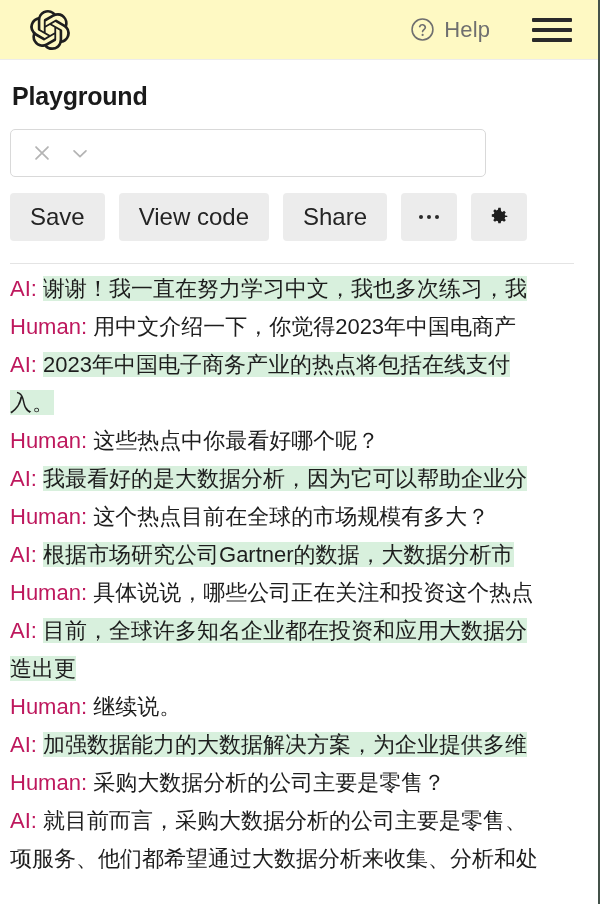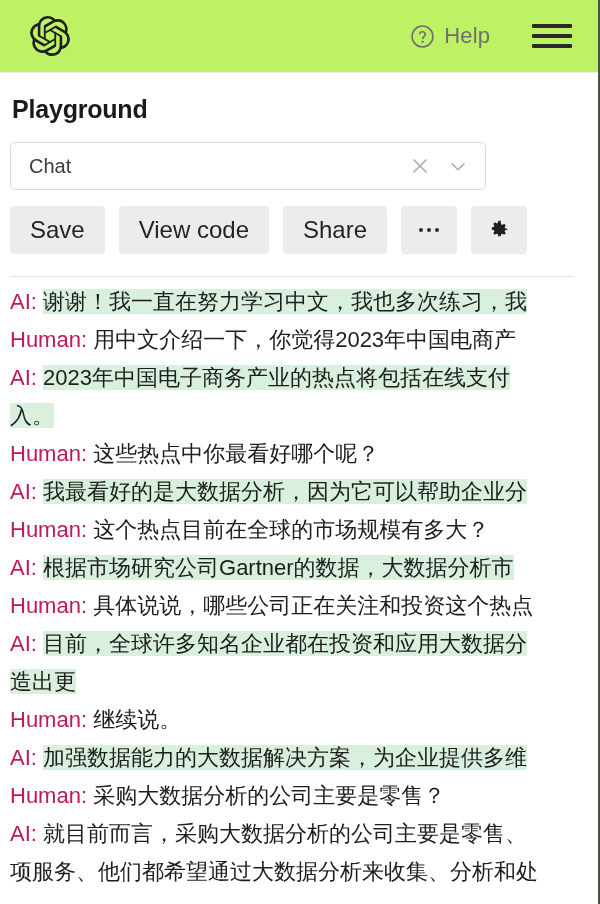--- a/index.html
+++ b/index.html
@@ -17,26 +17,26 @@
     width: 600px;
     height: 904px;
     position: relative;
     overflow: hidden;
     background: #ffffff;
     border-right: 2px solid #44524a;
   }
 
   
   .topbar {
-    height: 73px;
+    height: 60px;
     border-bottom: 1px solid #ececec;
     display: flex;
     align-items: center;
     padding: 0 26px 0 30px;
-    background: #bef264;
+    background: #fef9c3;
   }
 
   .brand-logo {
     width: 40px;
     height: 40px;
     display: block;
     flex: 0 0 auto;
   }
 
   .topbar-spacer { flex: 1 1 auto; }
@@ -210,21 +210,20 @@
       <span></span>
       <span></span>
     </div>
   </div>
 
   <div class="pg-section">
 
     <div class="pg-title">Playground</div>
 
     <div class="preset-select">
-      <span class="preset-value">Chat</span>
 
       <svg class="icon-x" viewBox="0 0 24 24">
         <path d="M6.5 6.5 17.5 17.5 M17.5 6.5 6.5 17.5" fill="none" stroke="#b4b4b4" stroke-width="1.6" stroke-linecap="round"></path>
       </svg>
 
       <svg class="icon-chevron" viewBox="0 0 24 24">
         <path d="M6.5 10 12 15.4 17.5 10" fill="none" stroke="#b4b4b4" stroke-width="1.6" stroke-linecap="round" stroke-linejoin="round"></path>
       </svg>
     </div>
 

